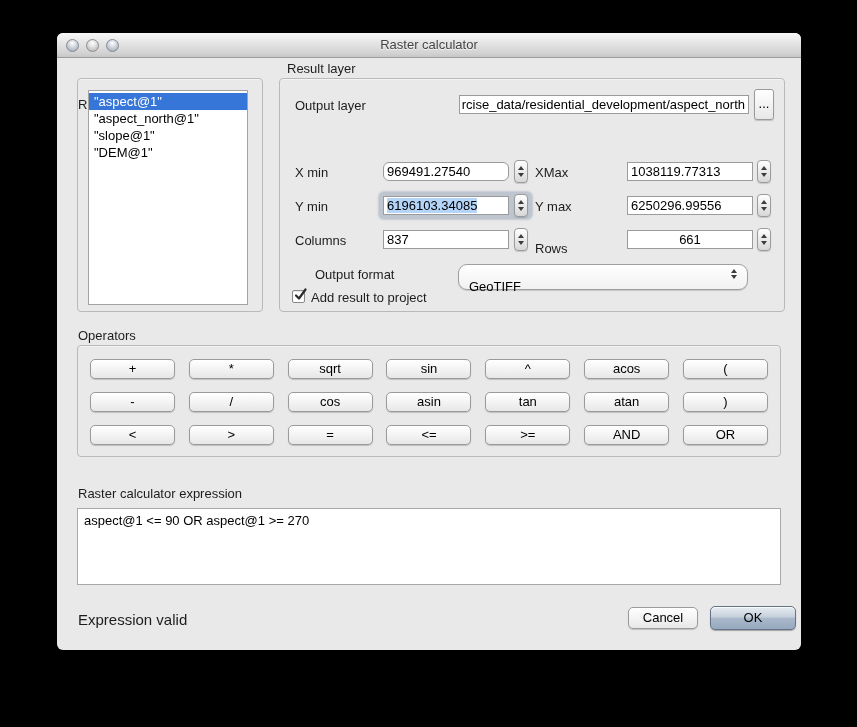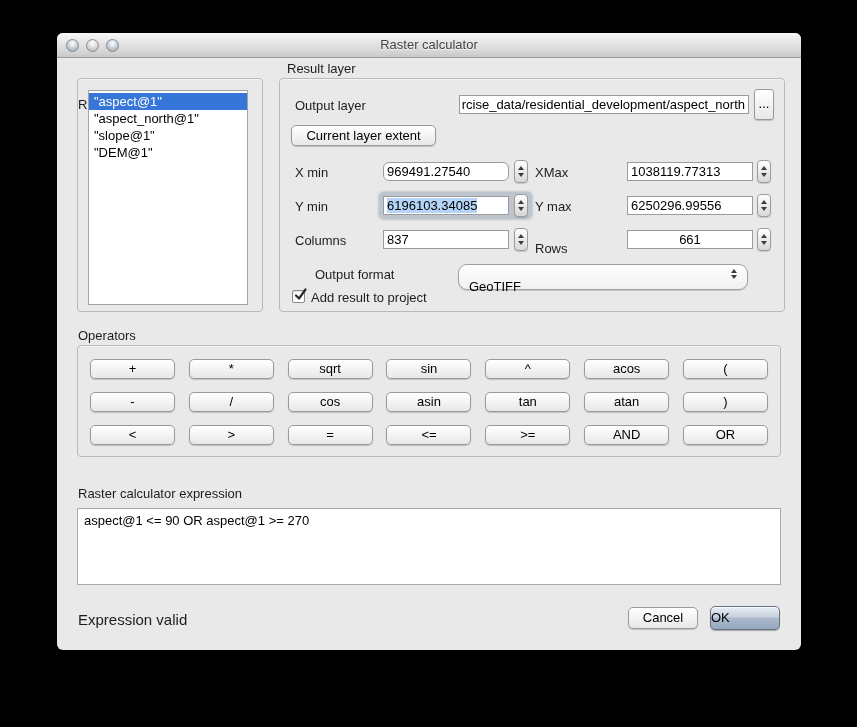--- a/index.html
+++ b/index.html
@@ -97,24 +97,24 @@
   }
   .checkbox svg{position:absolute;left:0px;top:-4px;overflow:visible;}
 
   .expr-box{
     position:absolute;left:20px;top:475px;width:704px;height:77px;box-sizing:border-box;
     background:#fff;border:1px solid #a9a9a9;font-size:13px;color:#000;
     padding:4px 6px;white-space:pre-wrap;
   }
   .status{position:absolute;left:21px;top:578px;font-size:15px;color:#1d1d1d;}
   .ok-btn{
-    position:absolute;left:653px;top:573px;width:70px;height:24px;box-sizing:border-box;
+    position:absolute;left:653px;top:573px;width:86px;height:24px;box-sizing:border-box;
     border:1px solid #647386;border-radius:5px;
     background:linear-gradient(#e9edf2,#c6d0dc 45%,#aab8ca 52%,#97a9bf);
-    font-size:13px;line-height:22px;color:#000;
+    font-size:13px;text-align:center;line-height:22px;color:#000;
     box-shadow:0 1px 1px rgba(0,0,0,.3), inset 0 1px 0 rgba(255,255,255,.75);
   }
   .cancel-btn{left:571px;top:574px;width:70px;height:22px;line-height:20px;border-radius:5px;}
   .extent-btn{left:234px;top:92px;width:145px;height:21px;line-height:19px;border-radius:5px;}
   .browse-btn{left:697px;top:56px;width:20px;height:31px;line-height:27px;border-radius:3px;}
 </style>
 </head>
 <body>
 
 <div class="window">
@@ -139,21 +139,20 @@
 
   <div class="grouplabel" style="left:230px;top:28px;">Result layer</div>
   <div class="groupbox" style="left:222px;top:45px;width:506px;height:234px;"></div>
 
   <div class="field-label" style="left:238px;top:65px;">Output layer</div>
   <div class="textfield path" style="left:402px;top:62px;width:290px;">
     <span>rcise_data/residential_development/aspect_north</span>
   </div>
   <div class="btn browse-btn">...</div>
 
-  <div class="btn extent-btn">Current layer extent</div>
 
   <div class="field-label" style="left:238px;top:132px;">X min</div>
   <div class="textfield" style="left:326px;top:129px;width:126px;border-radius:6px;">969491.27540</div>
   <div class="spin" style="left:457px;top:127px;">
     <div class="tri-up"></div>
     <div class="tri-down"></div>
   </div>
   <div class="field-label" style="left:478px;top:132px;">XMax</div>
   <div class="textfield" style="left:570px;top:129px;width:126px;">1038119.77313</div>
   <div class="spin" style="left:700px;top:127px;">

